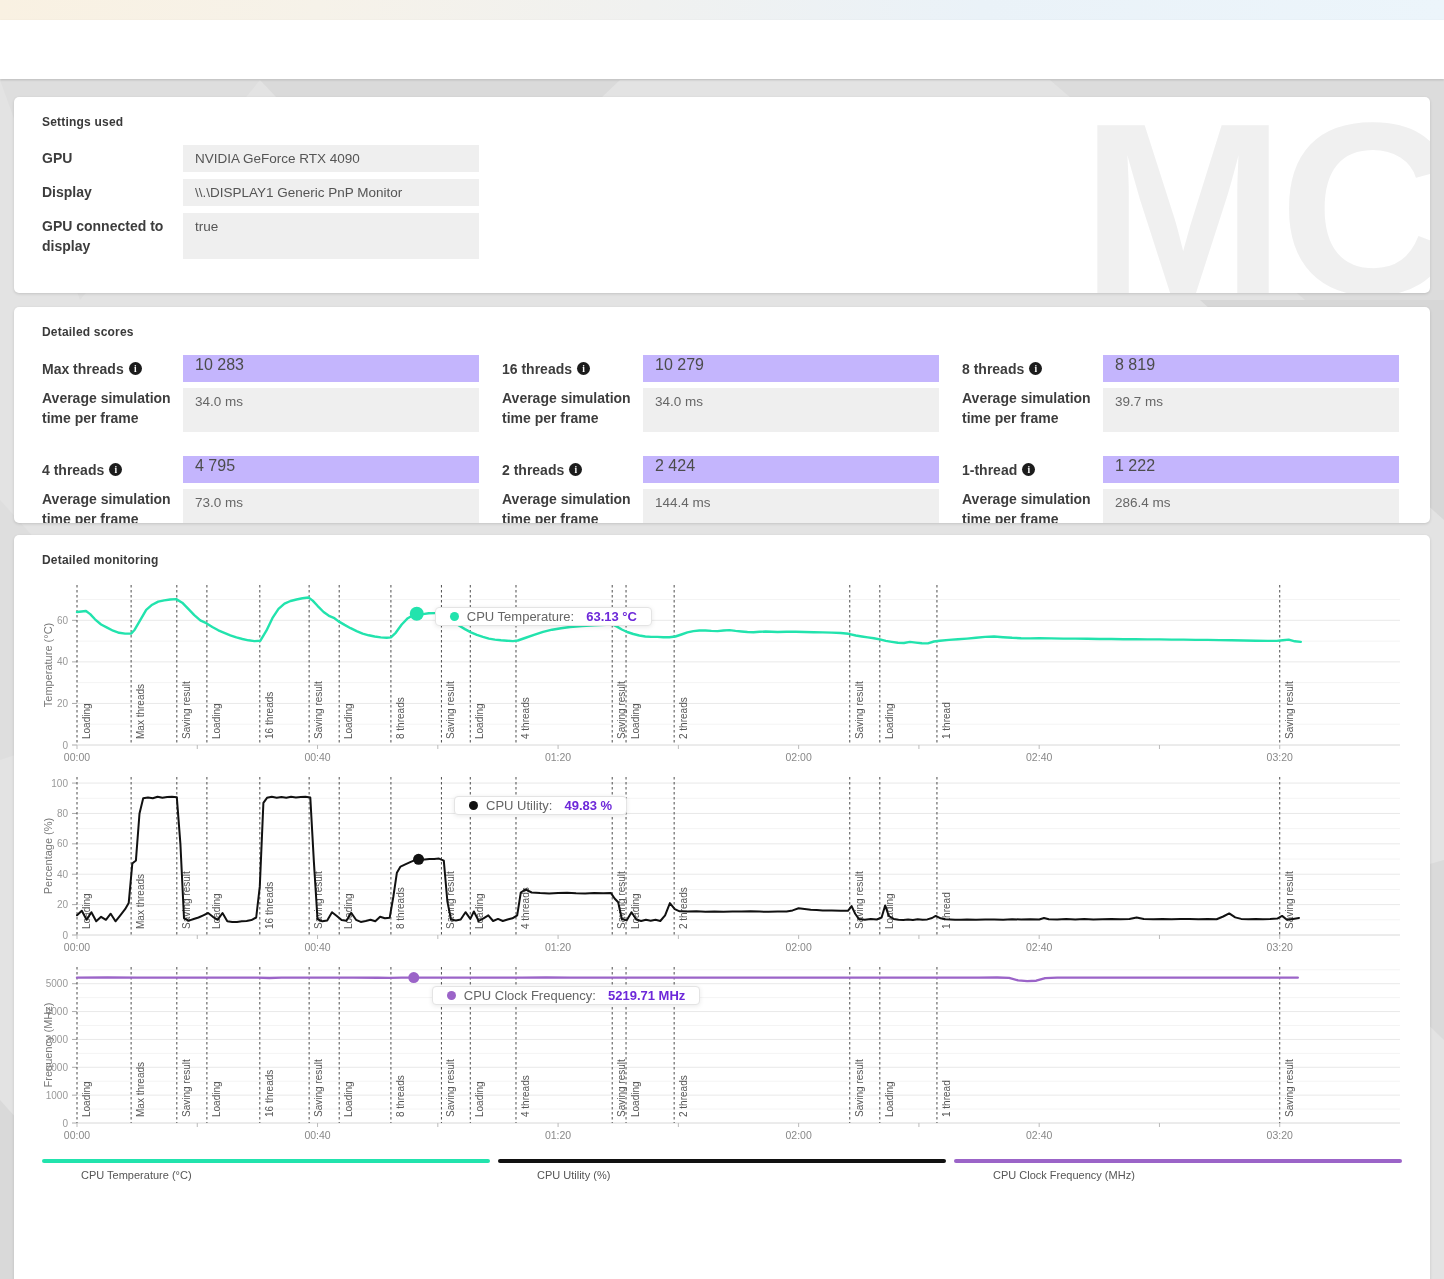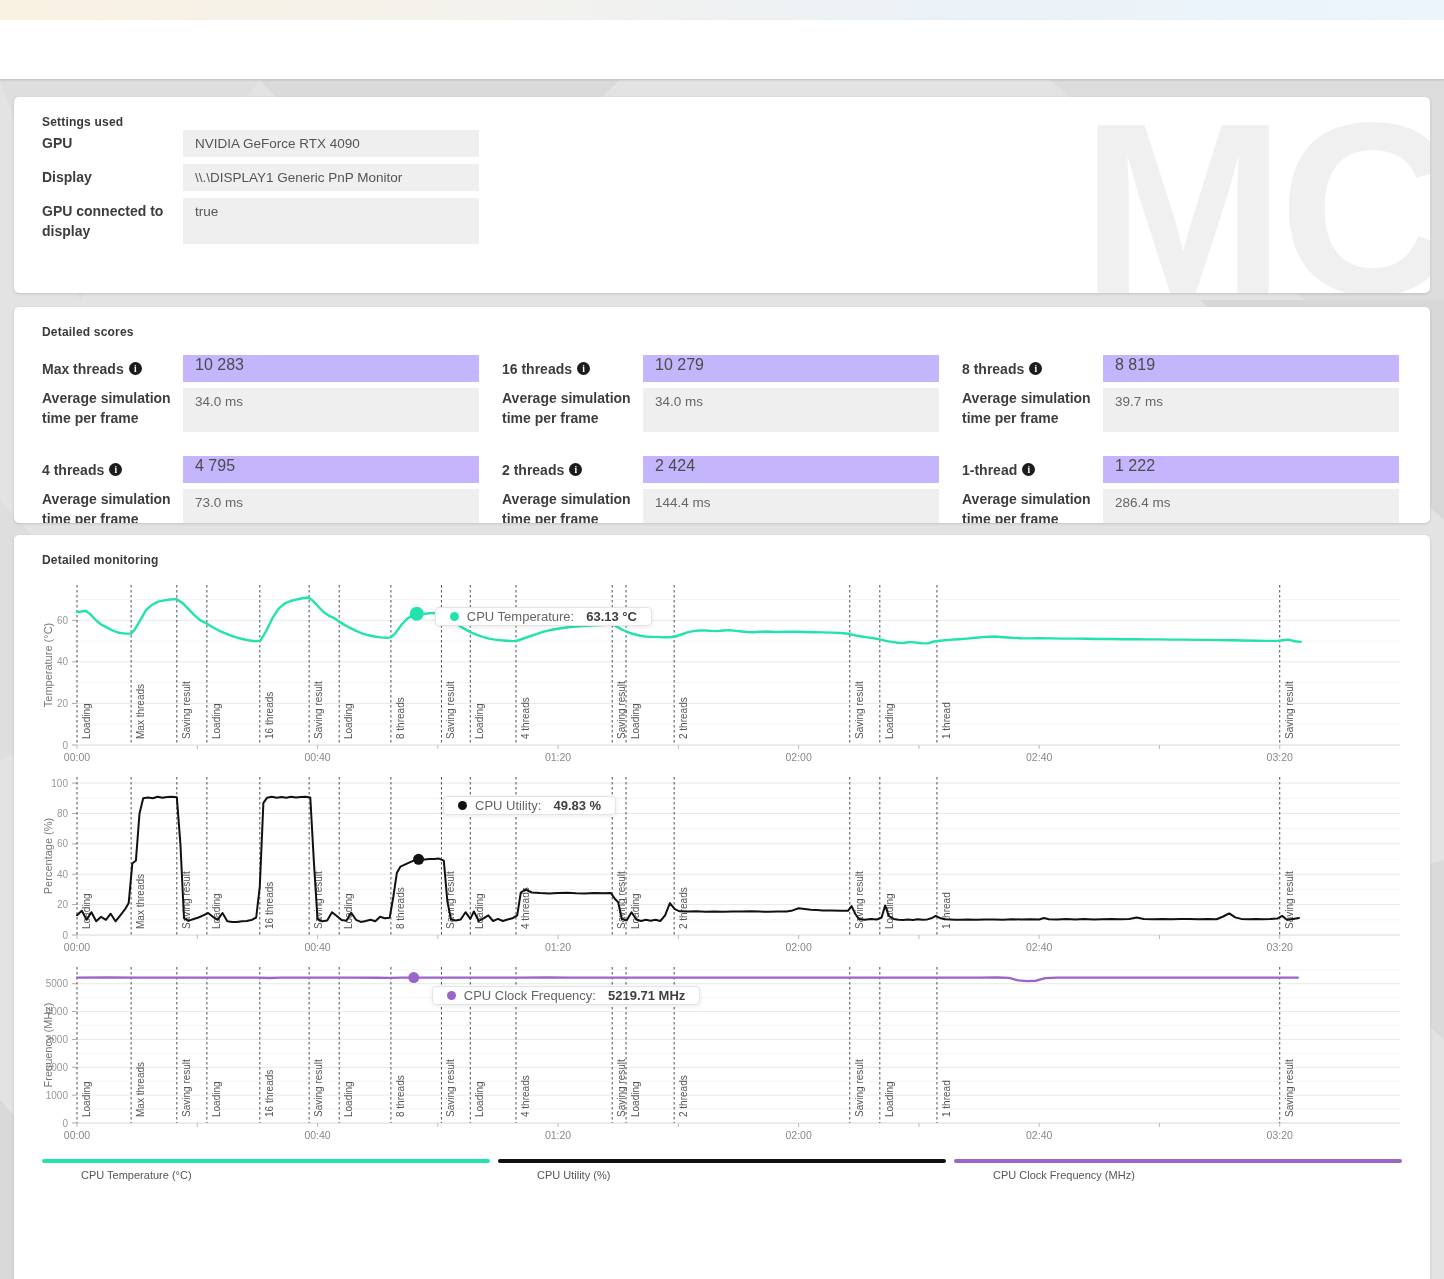--- a/index.html
+++ b/index.html
@@ -10,21 +10,21 @@
   .top-gradient { position:relative; z-index:2; height:20px;
     background:linear-gradient(to right,#f9f1e2 0%,#f6f2e9 22%,#f0f1f0 45%,#eaf2f8 68%,#ecf5fb 100%); }
   .header-band { position:relative; z-index:2; height:59px; background:#ffffff; box-shadow:0 1px 2px rgba(0,0,0,.18); }
   .card { position:relative; z-index:1; margin:0 14px; background:#fff; border-radius:5px;
     box-shadow:0 1px 3px rgba(0,0,0,.14); padding:18px 28px 20px 28px; overflow:hidden; }
   .card-title { font-size:12px; font-weight:bold; color:#3a3a3a; letter-spacing:.2px; }
   
   .settings-card { margin-top:18px; height:196px; }
   .watermark { position:absolute; right:-20px; top:-16px; font-size:245px; font-weight:800;
     color:#f0f0f0; line-height:1.05; letter-spacing:-6px; z-index:0; user-select:none; }
-  .kv-rows { position:relative; z-index:1; margin-top:1px; display:flex; flex-direction:column; gap:7px; }
+  .kv-rows { position:relative; z-index:1; margin-top:16px; display:flex; flex-direction:column; gap:7px; }
   .kv-row { display:grid; grid-template-columns:141px 296px; column-gap:0; align-items:start; }
   .kv-label { font-size:14px; font-weight:bold; color:#3d3d3d; line-height:1.4; padding-top:4px; }
   .kv-value { background:#efefef; color:#555; font-size:13.5px; padding:5px 12px; min-height:27px; line-height:17px; }
   .kv-value.tall { min-height:46px; }
   
   .scores-card { margin-top:14px; height:216px; }
   .scores-grid { margin-top:16px; display:grid; grid-template-columns:repeat(3,437px); column-gap:23px; row-gap:24px; }
   .score-item { display:flex; flex-direction:column; gap:6px; }
   .score-row { display:grid; grid-template-columns:141px 296px; align-items:center; }
   .score-label { font-size:14px; font-weight:bold; color:#3d3d3d; display:flex; align-items:center; gap:5px; }
@@ -37,21 +37,21 @@
   
   .monitoring-card { margin-top:12px; height:812px; }
   .chart { position:relative; width:1360px; }
   .chart-temp { margin-top:10px; height:192px; }
   .chart-util { height:190px; }
   .chart-freq { height:188px; }
   .tooltip { position:absolute; background:#fff; border:1px solid #e4e4e4; border-radius:4px;
     box-shadow:0 1px 5px rgba(0,0,0,.09); padding:1px 14px; display:flex; align-items:center; gap:8px;
     white-space:nowrap; font-size:13px; color:#666; z-index:3; }
   .tooltip .dot { width:9px; height:9px; border-radius:50%; flex:0 0 auto; }
-  .tooltip b { color:#404040; margin-left:4px; }
+  .tooltip b { color:#6d28d9; margin-left:4px; }
   .legend { margin-top:12px; display:flex; gap:8px; }
   .legend-item { flex:1 1 0; cursor:pointer; }
   .legend-bar { height:4px; border-radius:2px; }
   .legend-label { margin-top:6px; font-size:11px; color:#555;margin-left:39px; }
 </style>
 </head>
 <body>
 
 <div class="page">
   <svg class="bg-pattern" width="1444" height="1279" viewBox="0 0 1444 1279" preserveAspectRatio="none">
@@ -334,21 +334,21 @@
           <line x1="837.8204545454546" y1="8" x2="837.8204545454546" y2="166" stroke="#4d4d4d" stroke-width="1" stroke-dasharray="2.5,2.5"></line>
           <text transform="translate(850.8204545454546,160) rotate(-90)" font-size="10" fill="#555">Loading</text>
           <line x1="894.95" y1="8" x2="894.95" y2="166" stroke="#4d4d4d" stroke-width="1" stroke-dasharray="2.5,2.5"></line>
           <text transform="translate(907.95,160) rotate(-90)" font-size="10" fill="#555">1 thread</text>
           <line x1="1237.7272727272727" y1="8" x2="1237.7272727272727" y2="166" stroke="#4d4d4d" stroke-width="1" stroke-dasharray="2.5,2.5"></line>
           <text transform="translate(1250.7272727272727,160) rotate(-90)" font-size="10" fill="#555">Saving result</text>
           <text transform="translate(10,87) rotate(-90)" text-anchor="middle" font-size="11" fill="#777">Percentage (%)</text>
           <polyline fill="none" stroke="#111111" stroke-width="2" stroke-linejoin="round" stroke-linecap="round" points="35.0,146.3 39.8,141.7 44.6,150.8 49.4,143.2 54.2,152.3 59.1,147.8 63.9,150.8 68.7,144.7 73.5,152.3 78.3,146.3 83.1,140.2 86.7,134.1 90.3,94.6 93.9,91.6 97.5,44.5 101.2,29.3 106.0,28.5 110.8,29.3 115.6,27.8 120.4,28.8 125.2,28.1 130.0,27.8 134.8,28.2 138.4,74.8 142.0,149.3 146.9,151.6 151.7,150.0 156.5,148.5 161.3,146.3 166.1,144.0 170.9,147.8 175.7,150.8 180.5,144.0 185.3,152.3 190.2,152.9 195.0,152.9 199.8,152.3 204.6,151.9 209.4,151.1 214.2,148.5 217.8,117.4 221.4,33.8 225.0,28.8 229.8,27.8 234.7,28.7 239.5,28.1 244.3,28.7 249.1,27.8 253.9,28.4 258.7,27.9 263.5,27.8 268.3,28.5 271.9,93.1 275.5,150.0 280.4,152.3 285.2,151.4 290.0,143.2 294.8,147.0 299.6,151.1 304.4,151.7 309.2,143.8 314.0,150.8 318.8,152.9 323.7,152.0 328.5,150.8 333.3,152.3 338.1,147.8 342.9,149.3 347.7,148.7 351.3,128.0 354.9,103.7 358.5,97.6 363.3,95.4 368.2,93.1 373.0,91.1 377.8,90.3 382.6,90.6 387.4,89.9 392.2,90.0 397.0,89.6 401.8,91.6 405.4,132.6 409.0,150.5 413.9,151.4 418.7,150.5 423.5,143.2 428.3,149.9 431.9,142.5 436.7,152.0 441.5,149.3 446.3,146.3 451.1,152.0 456.0,149.9 460.8,152.0 465.6,150.5 470.4,149.3 475.2,146.3 478.8,123.5 483.6,120.4 489.6,123.5 498.1,124.1 507.1,124.4 516.1,124.1 525.1,123.8 534.1,124.2 543.2,124.4 552.2,124.1 561.2,124.2 569.0,124.1 572.6,129.5 576.2,133.3 579.8,150.0 584.6,151.4 589.5,143.2 594.3,150.5 599.1,152.0 603.9,150.8 608.7,151.7 613.5,150.8 618.3,152.0 623.1,146.3 627.9,134.1 632.8,140.2 637.6,142.3 645.4,142.6 654.4,142.3 663.4,142.8 672.4,142.5 681.5,142.8 690.5,142.5 699.5,142.6 708.5,142.3 717.5,142.6 726.6,142.8 735.6,142.5 744.6,142.6 750.6,141.4 756.6,139.3 762.6,140.0 768.7,140.8 774.7,141.1 780.7,141.4 789.7,141.5 798.7,141.8 805.9,141.8 809.6,137.1 813.2,144.7 816.8,149.9 822.8,150.7 828.8,150.0 834.8,150.5 839.6,148.5 843.2,136.4 846.8,147.0 851.7,149.9 856.5,150.7 861.3,151.0 866.1,150.5 870.9,151.1 875.7,150.2 880.5,150.8 885.3,150.4 890.1,149.0 893.7,146.9 898.6,149.3 903.4,150.2 908.2,150.5 913.0,150.7 919.0,150.7 925.0,150.4 934.0,150.7 943.1,150.5 952.1,150.4 961.1,150.7 970.1,150.2 979.1,150.5 988.2,150.2 997.2,150.5 1002.0,149.0 1006.8,150.2 1015.2,150.4 1024.2,150.0 1033.3,150.4 1042.3,149.9 1051.3,150.4 1060.3,150.2 1069.3,149.9 1078.4,150.2 1087.4,149.9 1094.6,148.4 1101.8,149.9 1111.4,150.2 1120.5,150.0 1129.5,150.2 1138.5,149.9 1147.5,150.0 1156.5,150.2 1165.6,150.0 1174.6,150.2 1181.2,147.5 1187.2,144.4 1193.2,148.4 1199.2,149.9 1206.5,150.2 1213.7,149.9 1220.9,150.2 1228.1,150.0 1235.3,149.6 1240.1,146.9 1244.9,150.7 1251.0,149.9 1257.0,149.0"></polyline>
           <circle cx="376.57454545454544" cy="90.29673076923078" r="5.5" fill="#111111"></circle>
         </svg>
-      <div class="tooltip" style="left: 401px; top: 27px;">
+      <div class="tooltip" style="left: 412px; top: 27px;">
         <span class="dot" style="background: rgb(17, 17, 17);"></span>
         <span>CPU Utility:</span>
         <b>49.83 %</b>
       </div>
     </div>
 
     <div class="chart chart-freq" id="chart-2">
         <svg width="1360" height="188" viewBox="0 0 1360 188" style="position:absolute;left:0;top:0">
           <line x1="35" y1="150.07142857142858" x2="1358" y2="150.07142857142858" stroke="#f4f4f4" stroke-width="1"></line>
           <line x1="35" y1="122.21428571428572" x2="1358" y2="122.21428571428572" stroke="#f4f4f4" stroke-width="1"></line>

